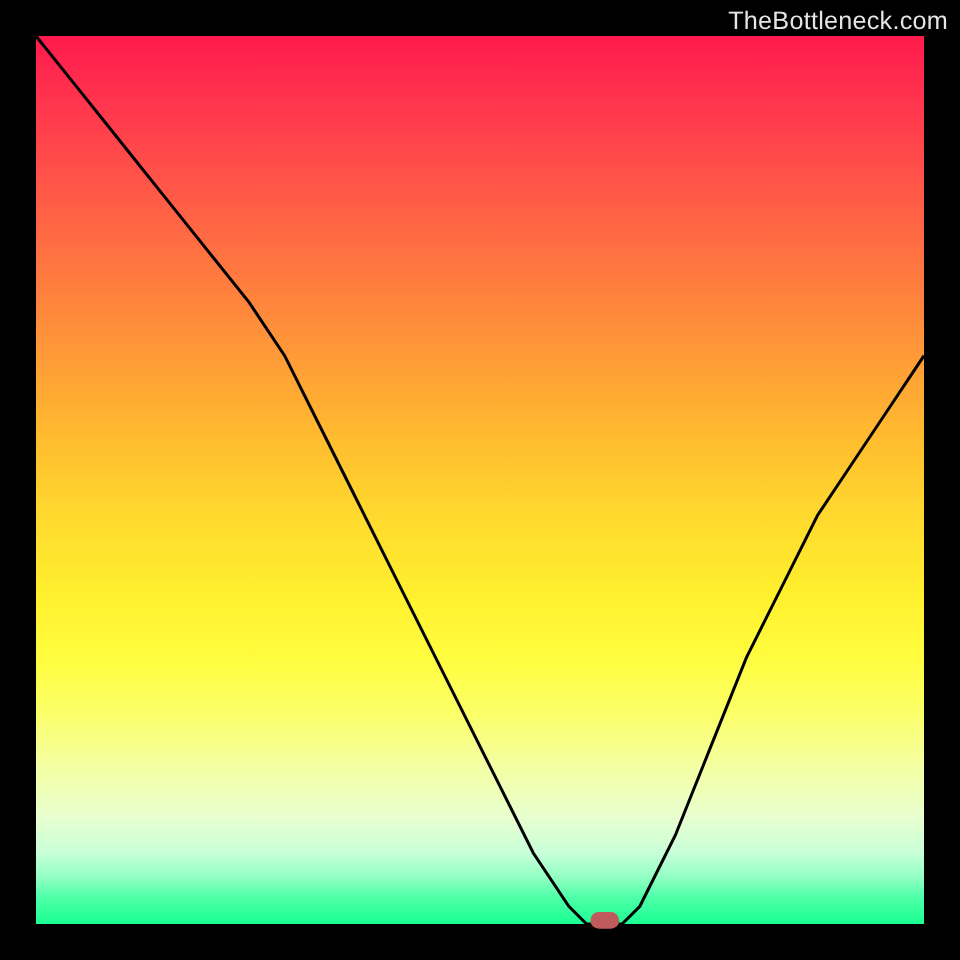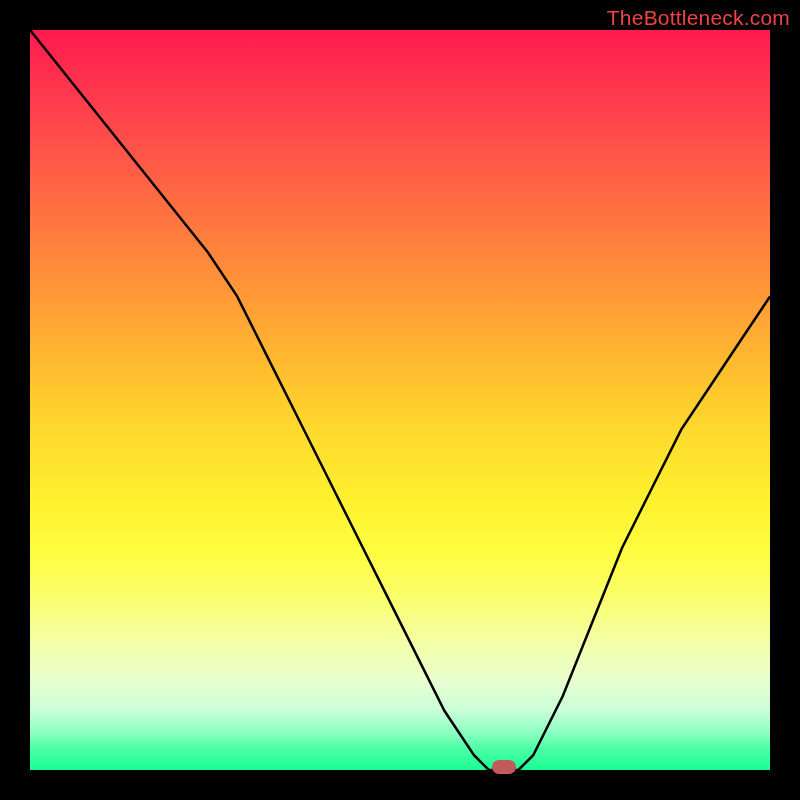--- a/index.html
+++ b/index.html
@@ -47,21 +47,21 @@
     top: 0;
     width: 100%;
     height: 100%;
   }
   .watermark {
     position: absolute;
     top: 6px;
     right: 10px;
     font-family: Arial, Helvetica, sans-serif;
     font-size: 21px;
-    color: #ef4444;
+    color: #e5e5e5;
     letter-spacing: 0.2px;
     user-select: none;
   }
   .min-marker {
     position: absolute;
     width: 24px;
     height: 14px;
     border-radius: 7px;
     background: #c05b5b;
     transform: translate(-50%, -50%);

